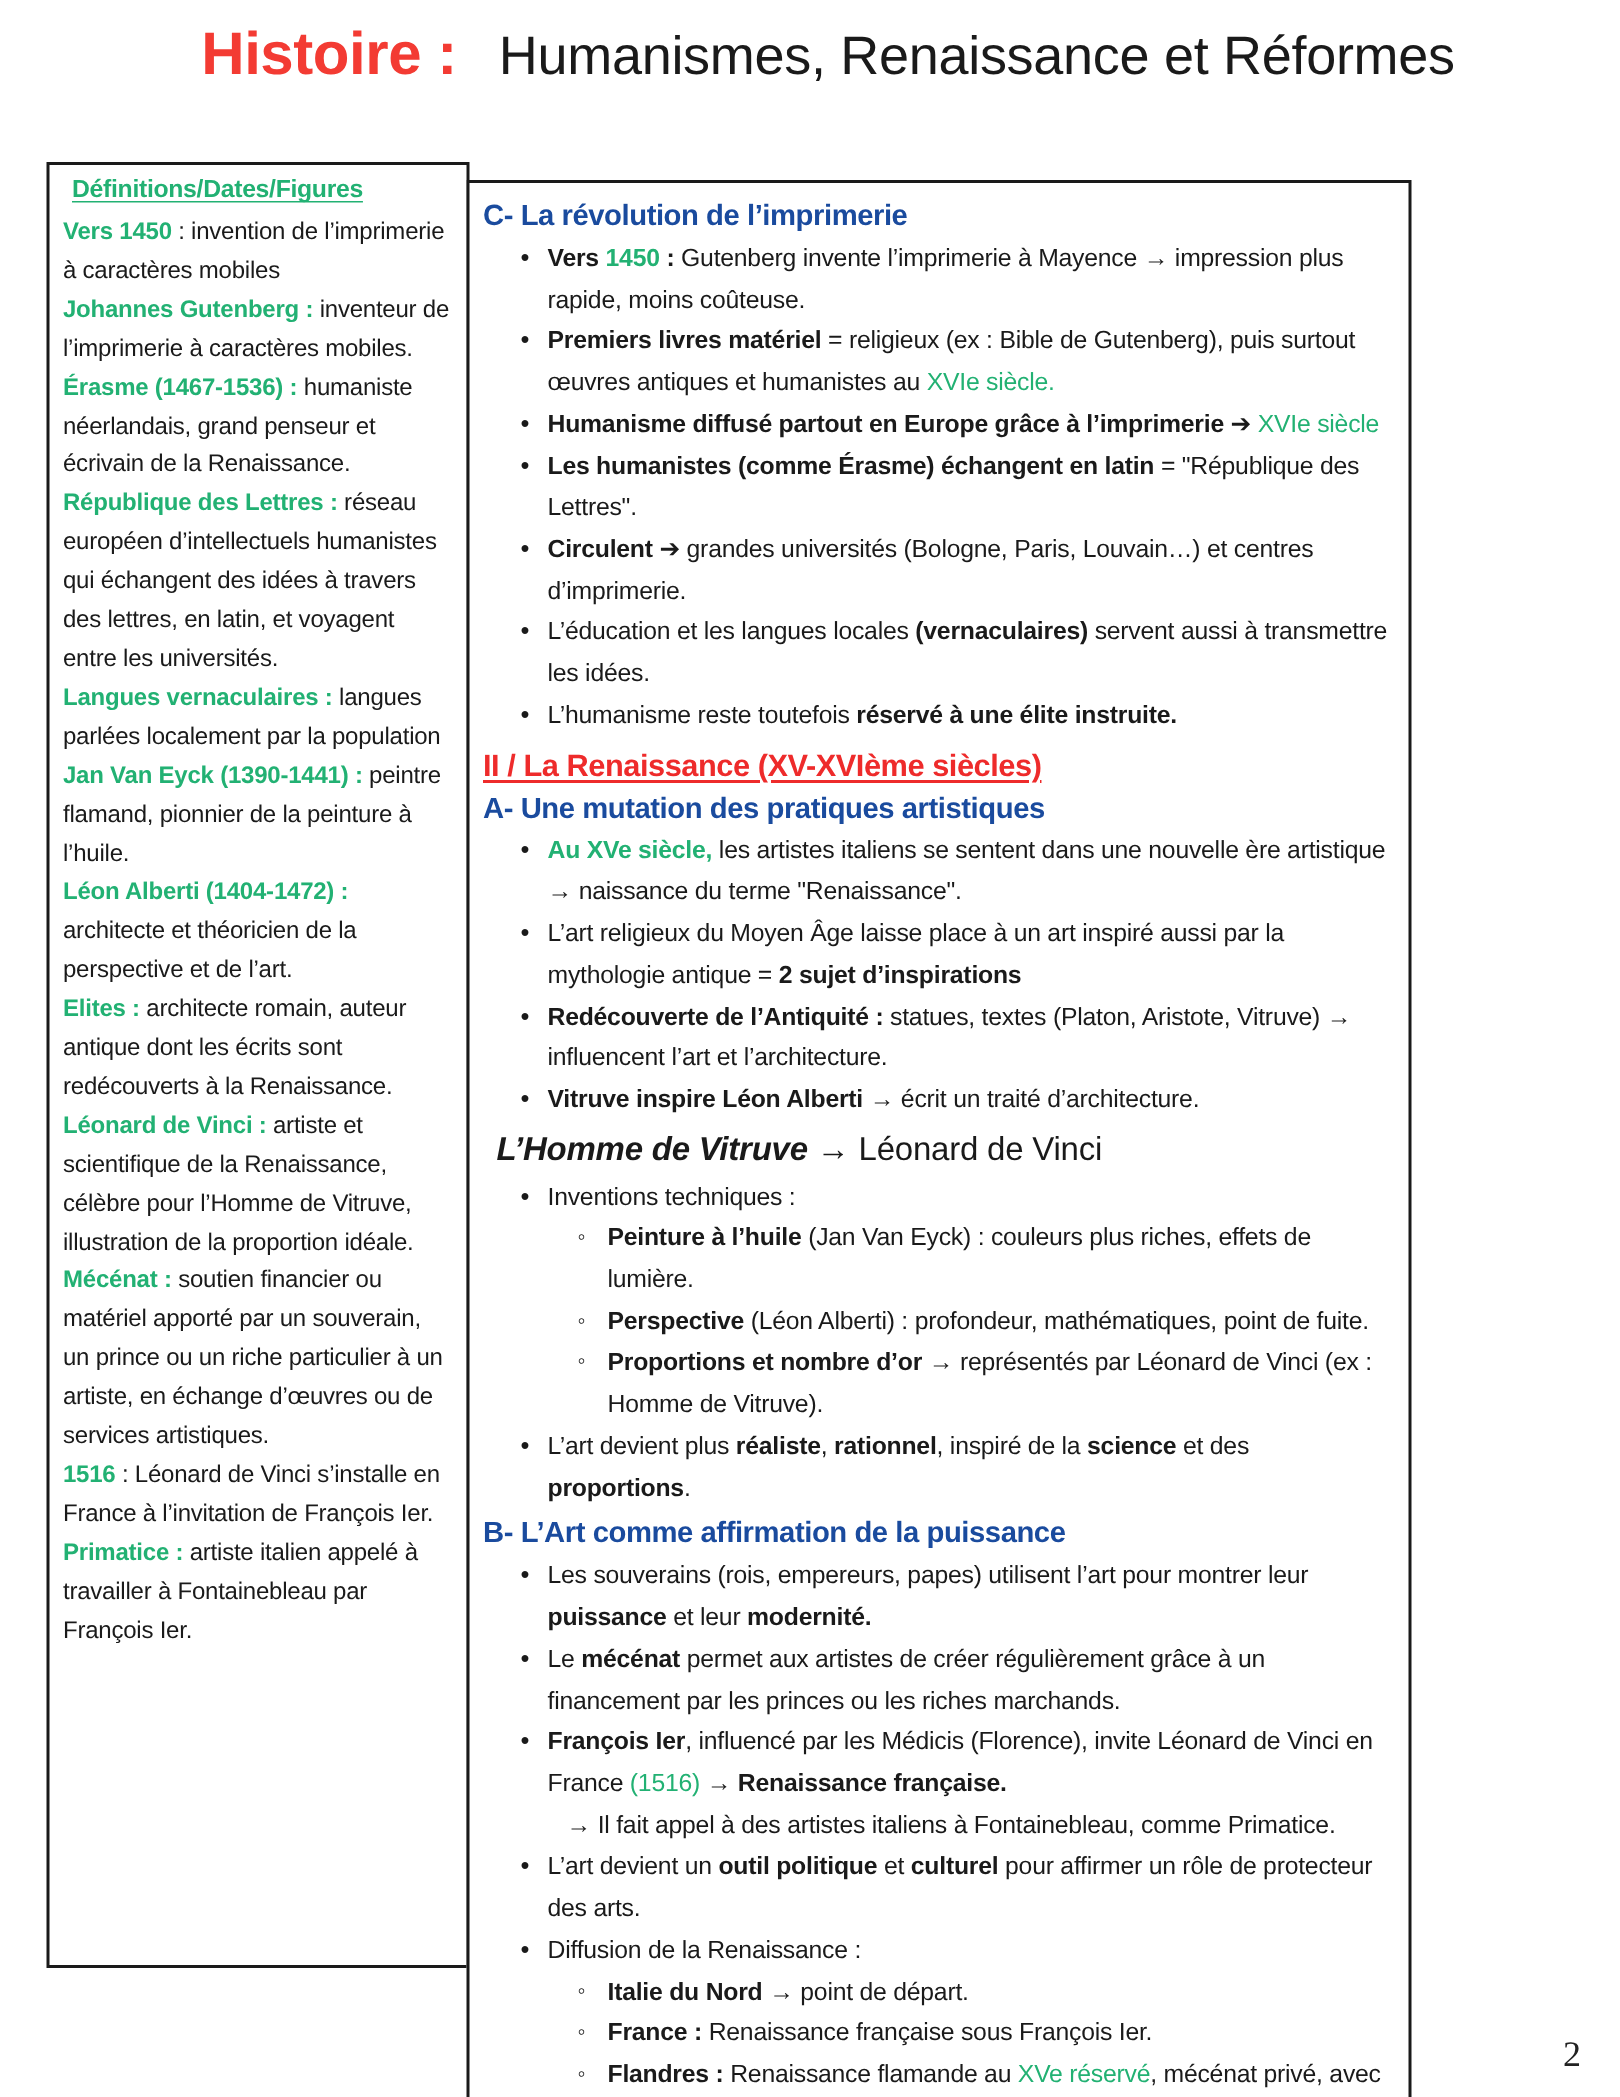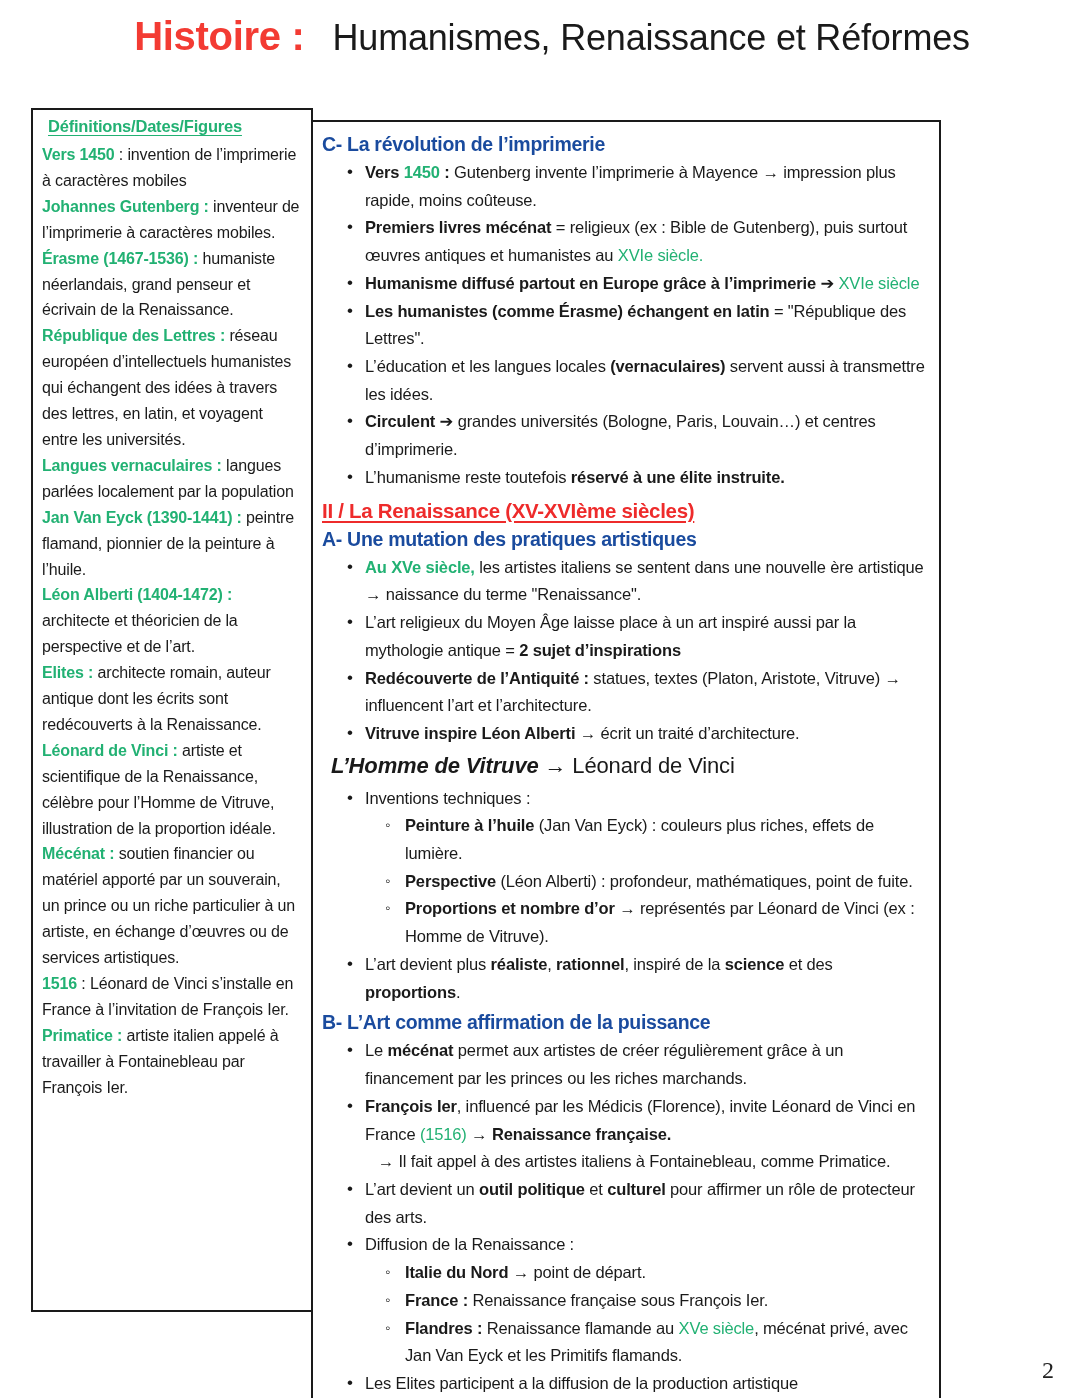--- a/index.html
+++ b/index.html
@@ -195,25 +195,25 @@
         <p class="def-entry"><span class="def-term">1516</span> : <span>Léonard de Vinci s’installe en France à l’invitation de François Ier.</span></p>
         <p class="def-entry"><span class="def-term">Primatice :</span> <span>artiste italien appelé à travailler à Fontainebleau par François Ier.</span></p>
       </div>
   </aside>
 
   <main class="maincol">
 
     <h3 class="sec-blue">C- La révolution de l’imprimerie</h3>
     <ul class="bl" id="c-bullets">
         <li><b>Vers <span class="g">1450</span> :</b> Gutenberg invente l’imprimerie à Mayence → impression plus rapide, moins coûteuse.</li>
-        <li><b>Premiers livres mécénat</b> = religieux (ex : Bible de Gutenberg), puis surtout œuvres antiques et humanistes au <span class="g">XVIe siècle.</span></li>
+        <li><b>Premiers livres matériel</b> = religieux (ex : Bible de Gutenberg), puis surtout œuvres antiques et humanistes au <span class="g">XVIe siècle.</span></li>
         <li><b>Humanisme diffusé partout en Europe grâce à l’imprimerie</b> ➔ <span class="g">XVIe siècle</span></li>
         <li><b>Les humanistes (comme Érasme) échangent en latin</b> = "République des Lettres".</li>
+        <li><b>Circulent</b> ➔ grandes universités (Bologne, Paris, Louvain…) et centres d’imprimerie.</li>
         <li>L’éducation et les langues locales <b>(vernaculaires)</b> servent aussi à transmettre les idées.</li>
-        <li><b>Circulent</b> ➔ grandes universités (Bologne, Paris, Louvain…) et centres d’imprimerie.</li>
         <li>L’humanisme reste toutefois <b>réservé à une élite instruite.</b></li>
       </ul>
 
     <h2 class="sec-red">II / La Renaissance (XV-XVIème siècles)</h2>
 
     <h3 class="sec-blue">A- Une mutation des pratiques artistiques</h3>
     <ul class="bl" id="a-bullets">
         <li><b class="g">Au XVe siècle,</b> les artistes italiens se sentent dans une nouvelle ère artistique → naissance du terme "Renaissance".</li>
         <li>L’art religieux du Moyen Âge laisse place à un art inspiré aussi par la mythologie antique = <b>2 sujet d’inspirations</b></li>
         <li><b>Redécouverte de l’Antiquité :</b> statues, textes (Platon, Aristote, Vitruve) → influencent l’art et l’architecture.</li>
@@ -227,34 +227,35 @@
         <li><b>Peinture à l’huile</b> (Jan Van Eyck) : couleurs plus riches, effets de lumière.</li>
         <li><b>Perspective</b> (Léon Alberti) : profondeur, mathématiques, point de fuite.</li>
         <li><b>Proportions et nombre d’or</b> → représentés par Léonard de Vinci (ex : Homme de Vitruve).</li>
       </ul>
     <ul class="bl" id="a-closing">
         <li>L’art devient plus <b>réaliste</b>, <b>rationnel</b>, inspiré de la <b>science</b> et des <b>proportions</b>.</li>
       </ul>
 
     <h3 class="sec-blue">B- L’Art comme affirmation de la puissance</h3>
     <ul class="bl" id="b-top">
+        <li>Les souverains (rois, empereurs, papes) utilisent l’art pour montrer leur <b>puissance</b> et leur <b>modernité.</b></li>
         <li>Le <b>mécénat</b> permet aux artistes de créer régulièrement grâce à un financement par les princes ou les riches marchands.</li>
         <li><b>François Ier</b>, influencé par les Médicis (Florence), invite Léonard de Vinci en France <span class="g">(1516)</span> → <b>Renaissance française.</b></li>
       </ul>
     <div class="arrow-line">→ Il fait appel à des artistes italiens à Fontainebleau, comme Primatice.</div>
     <ul class="bl" id="b-mid">
         <li>L’art devient un <b>outil politique</b> et <b>culturel</b> pour affirmer un rôle de protecteur des arts.</li>
       </ul>
     <ul class="bl">
       <li>Diffusion de la Renaissance :</li>
     </ul>
     <ul class="bl sub" id="diffusion">
         <li><b>Italie du Nord</b> → point de départ.</li>
         <li><b>France :</b> Renaissance française sous François Ier.</li>
-        <li><b>Flandres :</b> Renaissance flamande au <span class="g">XVe siècle</span>, mécénat privé, avec Jan Van Eyck et les Primitifs flamands.</li>
+        <li><b>Flandres :</b> Renaissance flamande au <span class="g">XVe réservé</span>, mécénat privé, avec Jan Van Eyck et les Primitifs flamands.</li>
       </ul>
     <ul class="bl" id="b-closing">
         <li>Les Elites participent a la diffusion de la production artistique</li>
       </ul>
 
   </main>
 </div>
 
 <div class="page-number">2</div>
 

